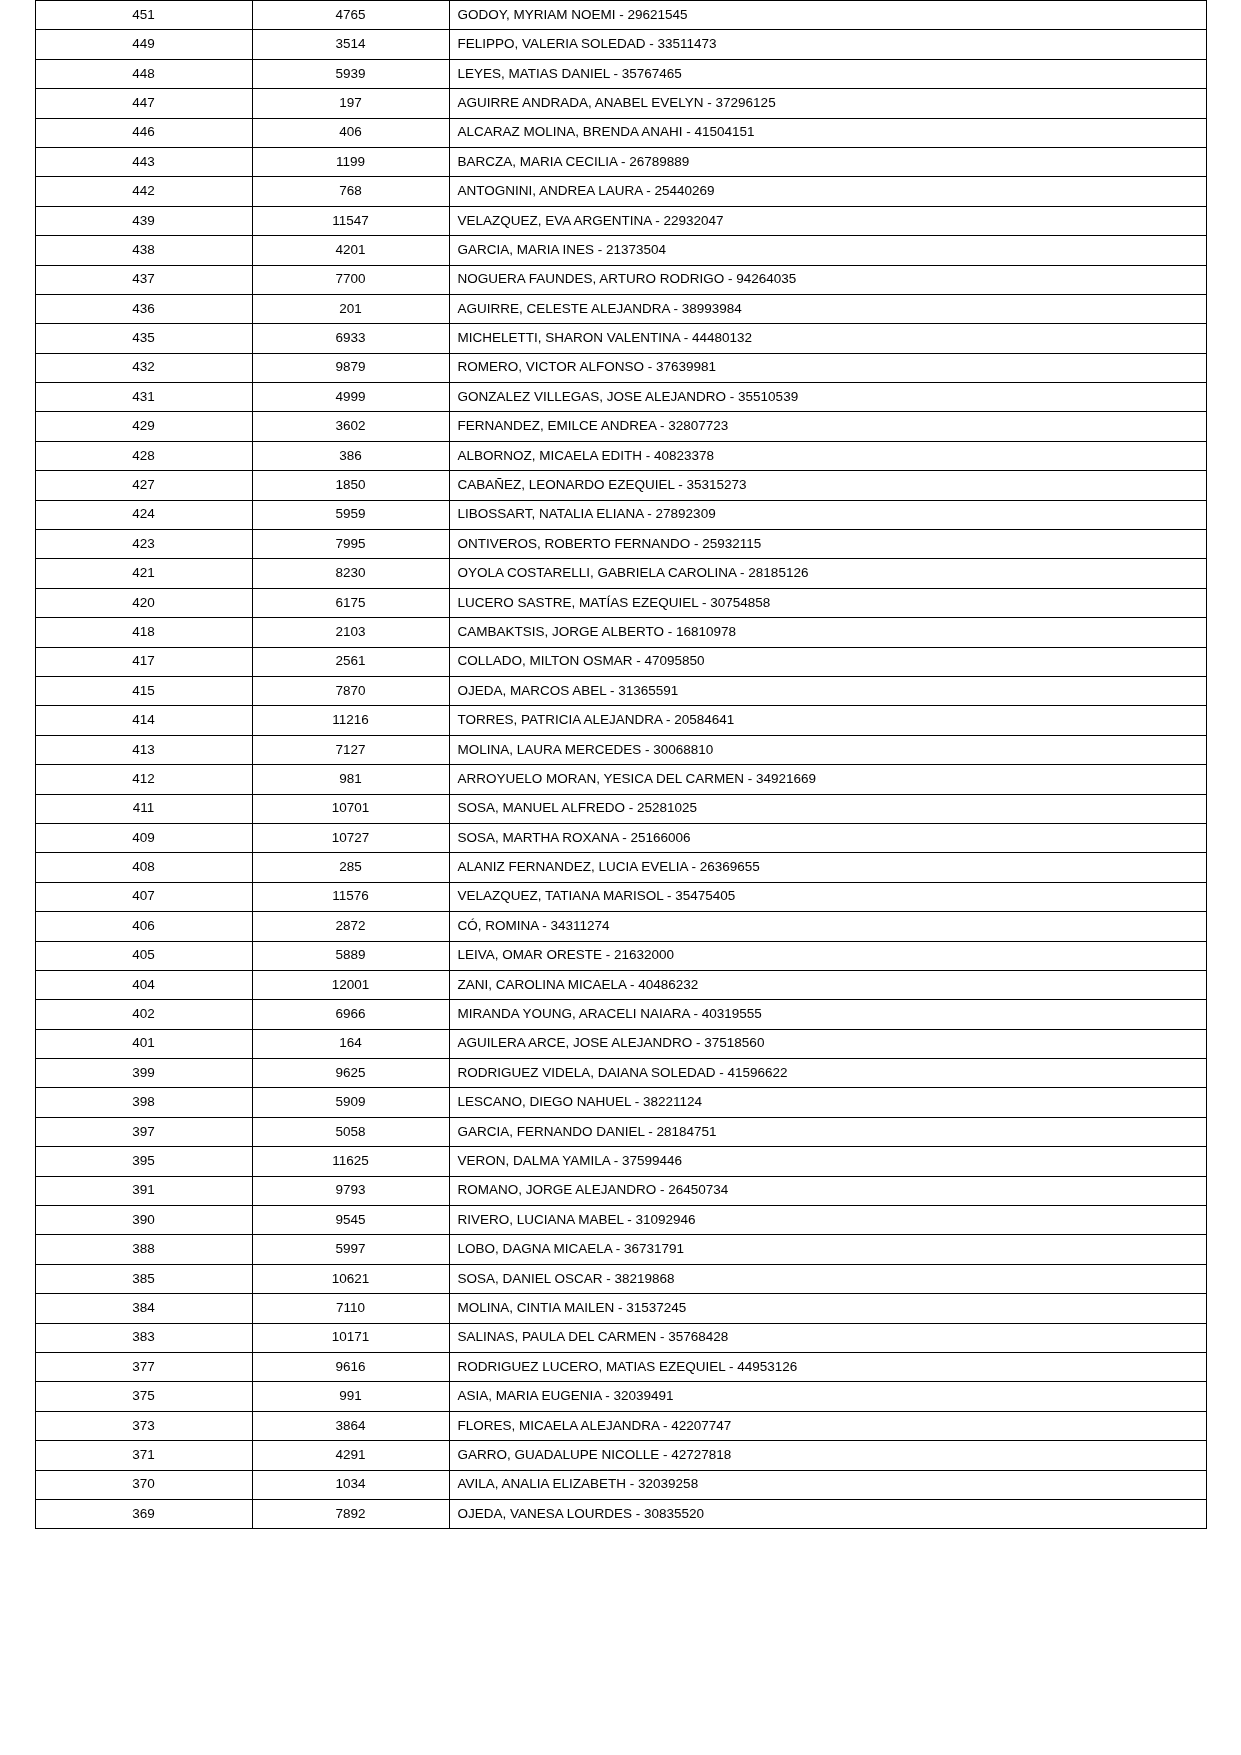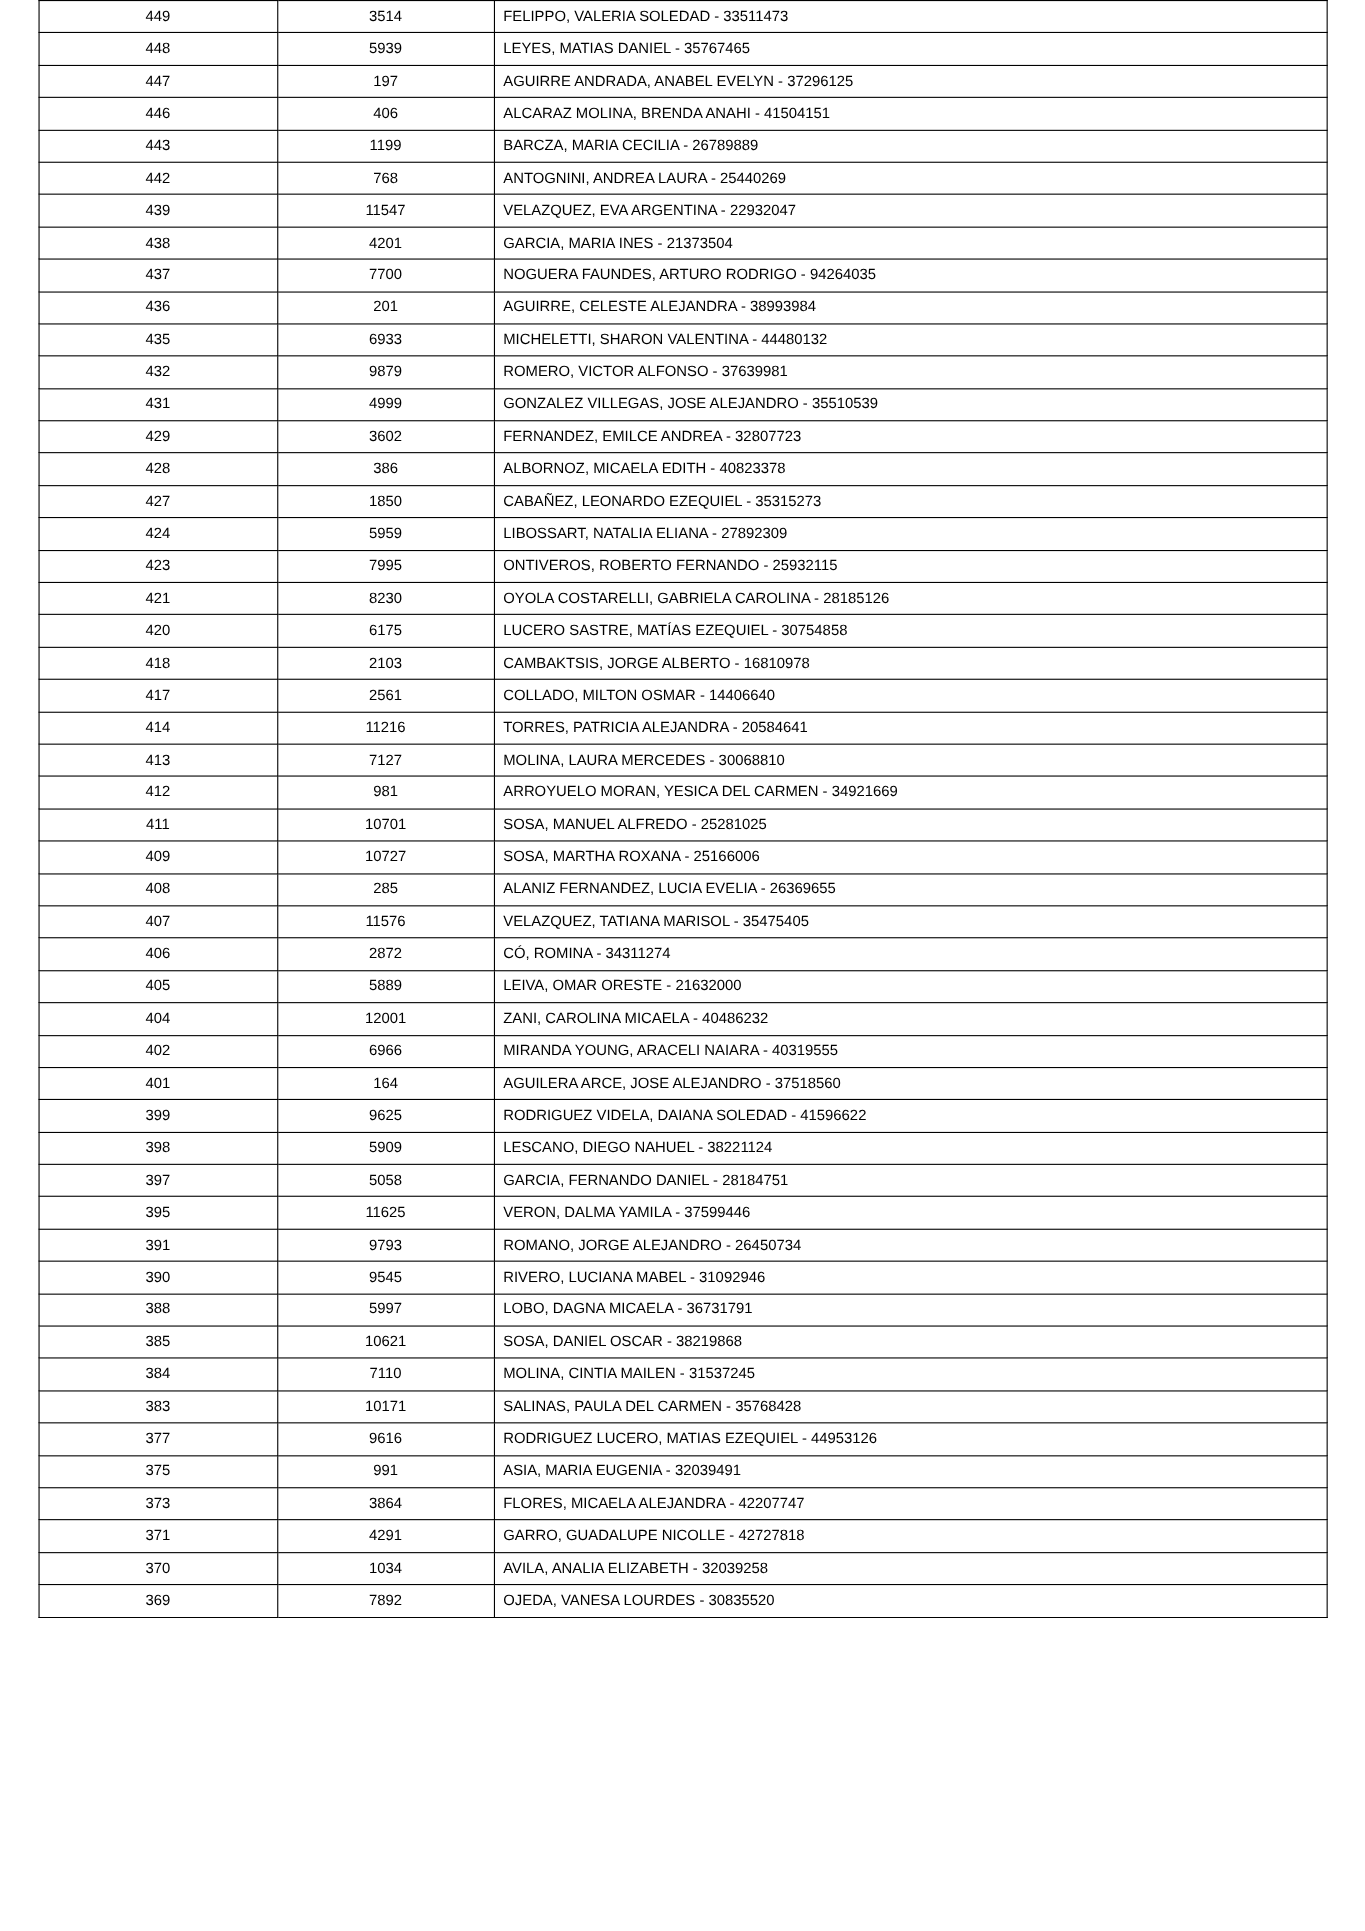--- a/index.html
+++ b/index.html
@@ -47,20 +47,25 @@
     padding-left: 10px;
   }
 </style>
 </head>
 <body>
 
 <div class="page">
   <table class="listing">
     <tbody>
         <tr>
+          <td class="col-order">451</td>
+          <td class="col-num">4765</td>
+          <td class="col-name">GODOY, MYRIAM NOEMI - 29621545</td>
+        </tr>
+        <tr>
           <td class="col-order">449</td>
           <td class="col-num">3514</td>
           <td class="col-name">FELIPPO, VALERIA SOLEDAD - 33511473</td>
         </tr>
         <tr>
           <td class="col-order">448</td>
           <td class="col-num">5939</td>
           <td class="col-name">LEYES, MATIAS DANIEL - 35767465</td>
         </tr>
         <tr>
@@ -154,21 +159,26 @@
           <td class="col-name">LUCERO SASTRE, MATÍAS EZEQUIEL - 30754858</td>
         </tr>
         <tr>
           <td class="col-order">418</td>
           <td class="col-num">2103</td>
           <td class="col-name">CAMBAKTSIS, JORGE ALBERTO - 16810978</td>
         </tr>
         <tr>
           <td class="col-order">417</td>
           <td class="col-num">2561</td>
-          <td class="col-name">COLLADO, MILTON OSMAR - 14406640</td>
+          <td class="col-name">COLLADO, MILTON OSMAR - 47095850</td>
+        </tr>
+        <tr>
+          <td class="col-order">415</td>
+          <td class="col-num">7870</td>
+          <td class="col-name">OJEDA, MARCOS ABEL - 31365591</td>
         </tr>
         <tr>
           <td class="col-order">414</td>
           <td class="col-num">11216</td>
           <td class="col-name">TORRES, PATRICIA ALEJANDRA - 20584641</td>
         </tr>
         <tr>
           <td class="col-order">413</td>
           <td class="col-num">7127</td>
           <td class="col-name">MOLINA, LAURA MERCEDES - 30068810</td>

